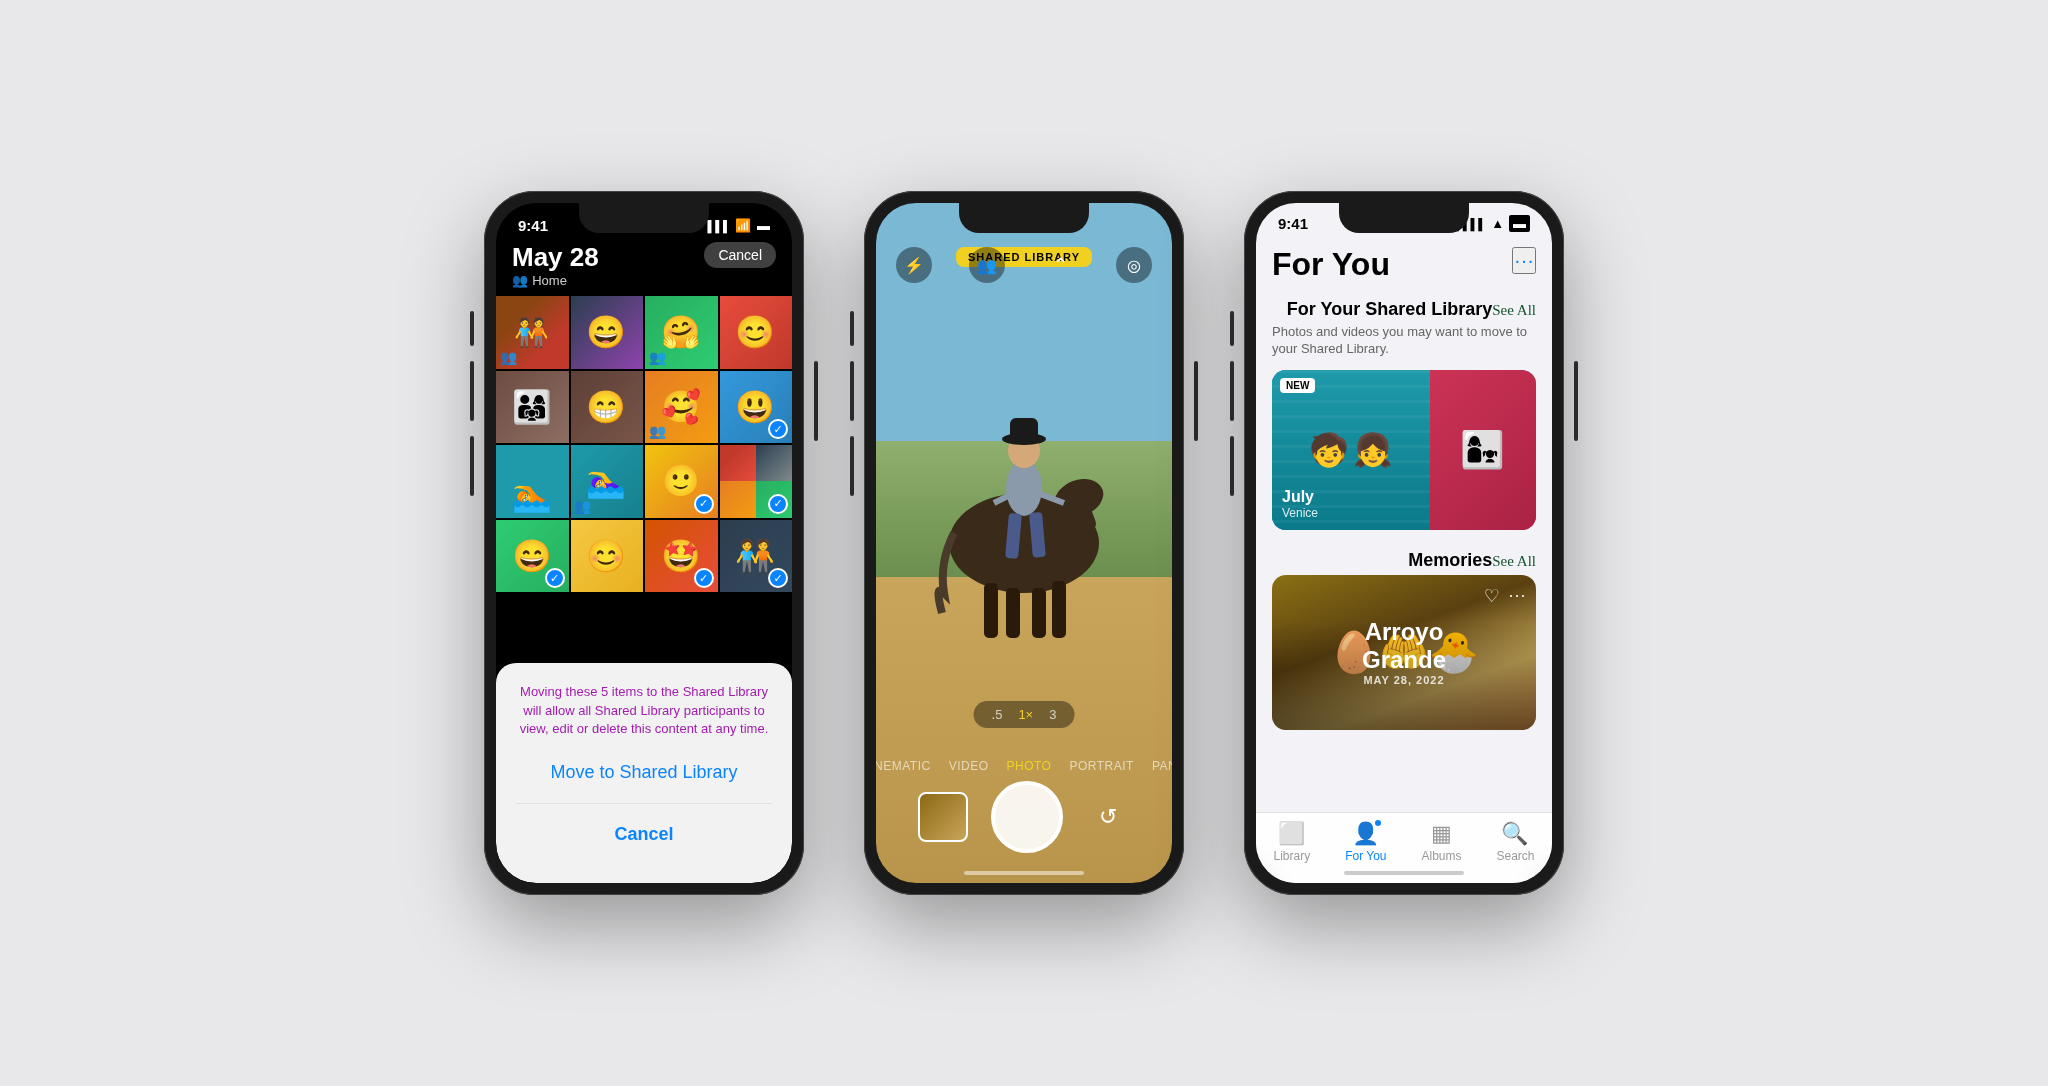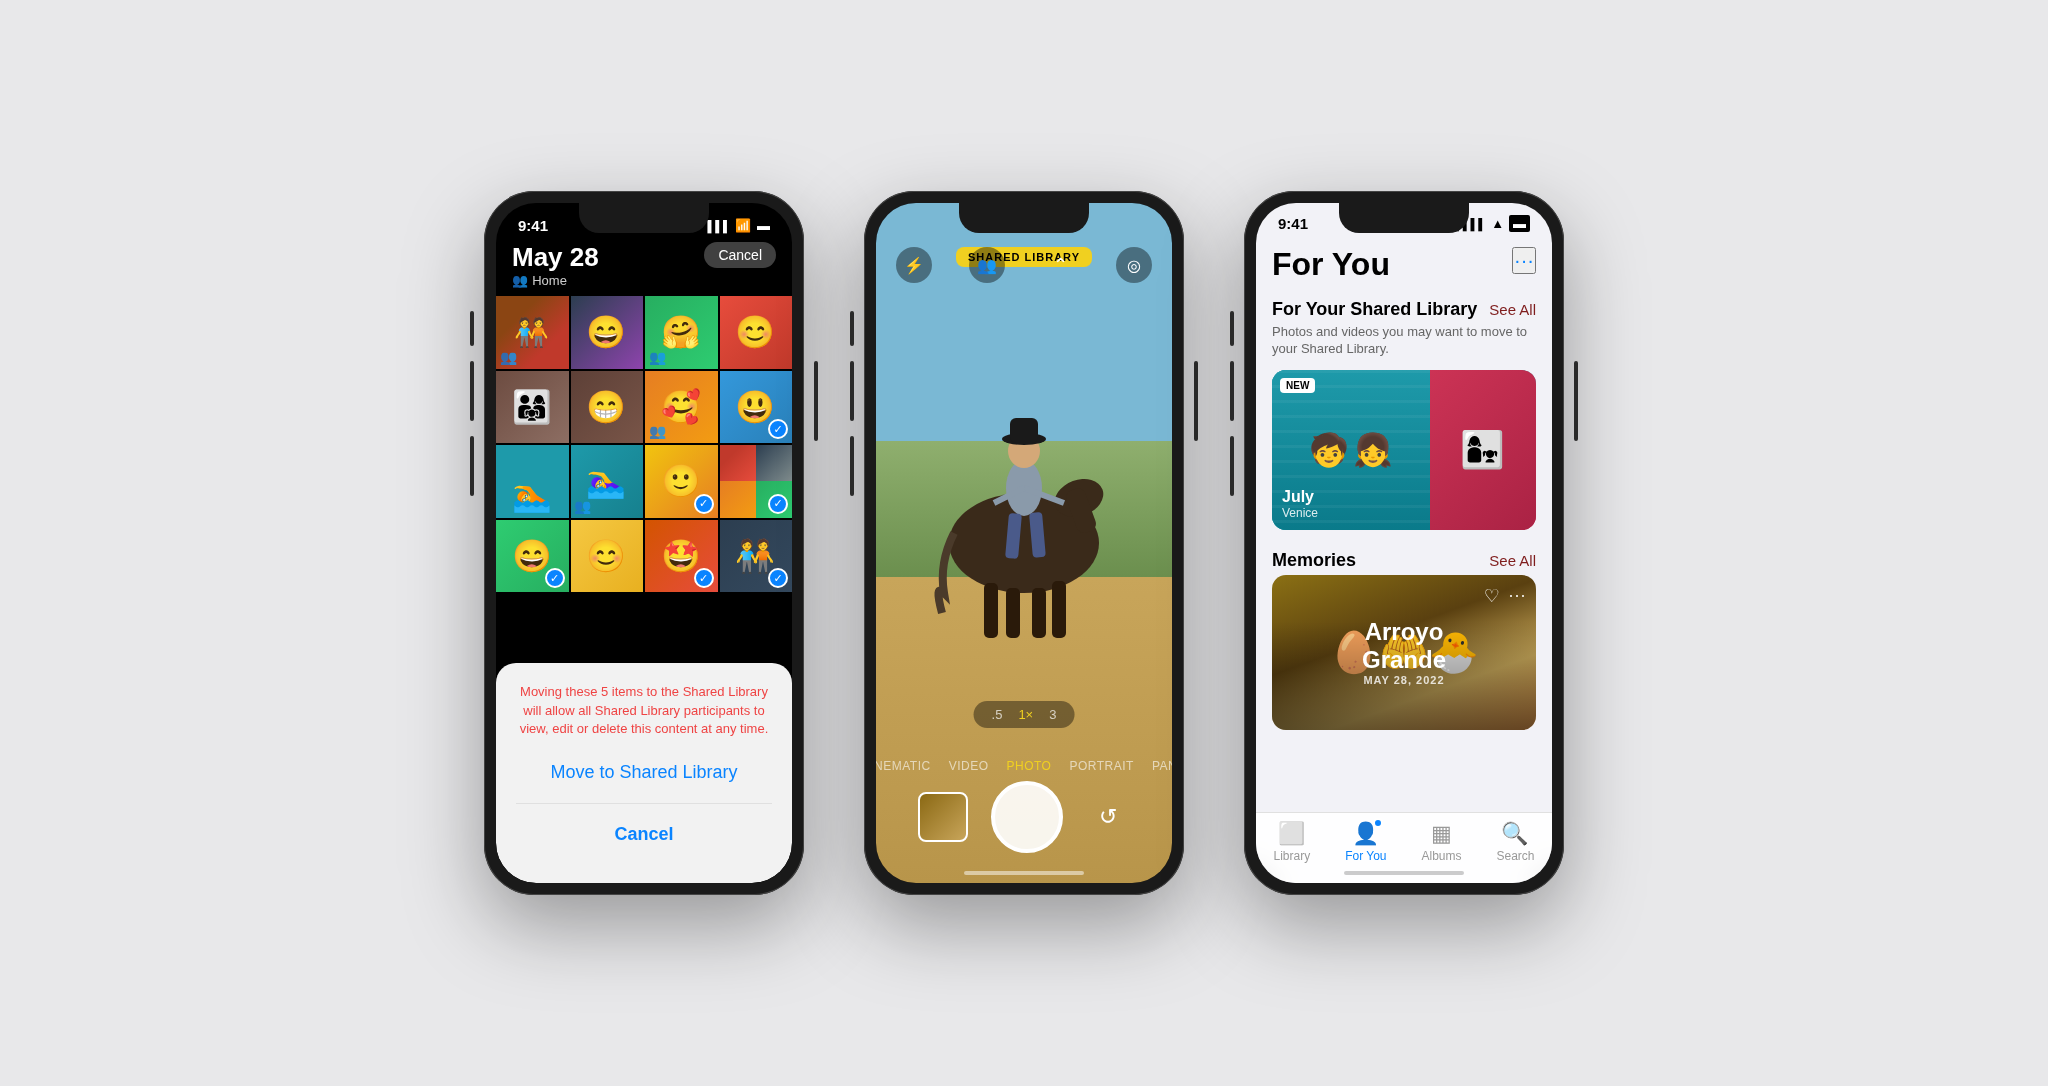--- a/index.html
+++ b/index.html
@@ -161,21 +161,21 @@
       right: 0;
       background: rgba(255,255,255,0.95);
       backdrop-filter: blur(20px);
       border-radius: 20px 20px 0 0;
       padding: 20px 20px 30px;
       text-align: center;
       z-index: 30;
     }
     .p1-popup-text {
       font-size: 13px;
-      color: #ef4444;
+      color: #a21caf;
       line-height: 1.4;
       margin-bottom: 16px;
     }
     .p1-move-btn {
       color: #0a84ff;
       font-size: 18px;
       font-weight: 500;
       background: none;
       border: none;
       cursor: pointer;
@@ -341,23 +341,23 @@
     .phone3 .phone-inner { background: #f2f2f7; }
     .p3-more-btn {
       position: absolute;
       top: 44px;
       right: 16px;
       color: #0a84ff;
       font-size: 20px;
       z-index: 10;
     }
     .p3-title { font-size: 32px; font-weight: 700; color: #000; margin-bottom: 16px; margin-top: 10px; }
-    .p3-section-header { display: flex; justify-content: space-between; align-items: baseline; margin-bottom: 4px; }
+    .p3-section-header { display: flex; justify-content: flex-end; align-items: baseline; margin-bottom: 4px; }
     .p3-section-title { font-size: 18px; font-weight: 700; color: #000; }
-    .p3-see-all { font-size: 15px; color: #7f1d1d; }
+    .p3-see-all { font-size: 15px; color: #14532d; font-family: Liberation Serif, serif; }
     .p3-section-sub { font-size: 13px; color: #666; margin-bottom: 12px; line-height: 1.3; }
     .p3-shared-card {
       border-radius: 14px;
       overflow: hidden;
       background: #1e9aaa;
       position: relative;
       height: 160px;
       margin-bottom: 20px;
     }
     .p3-card-bg {

